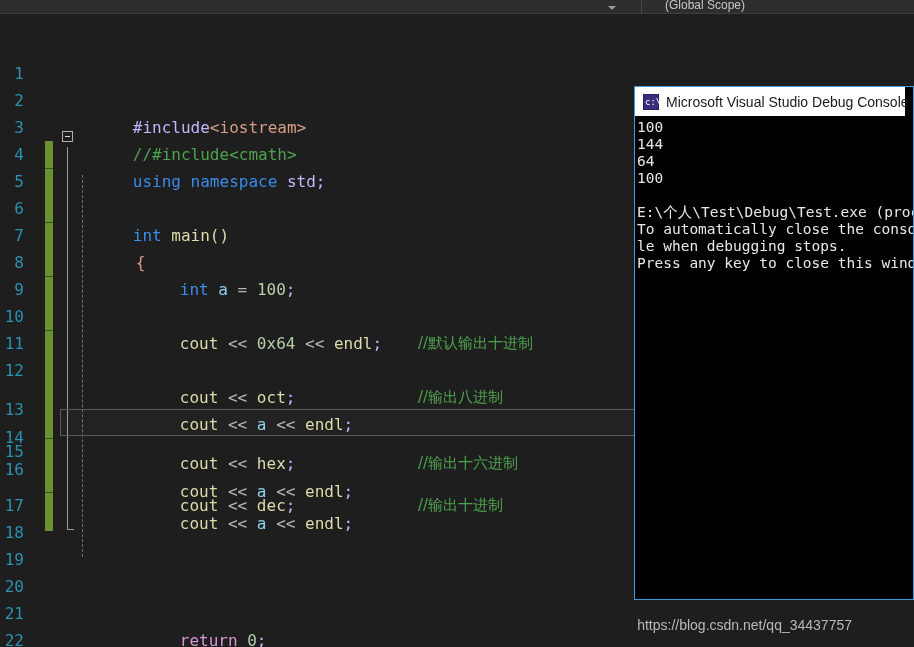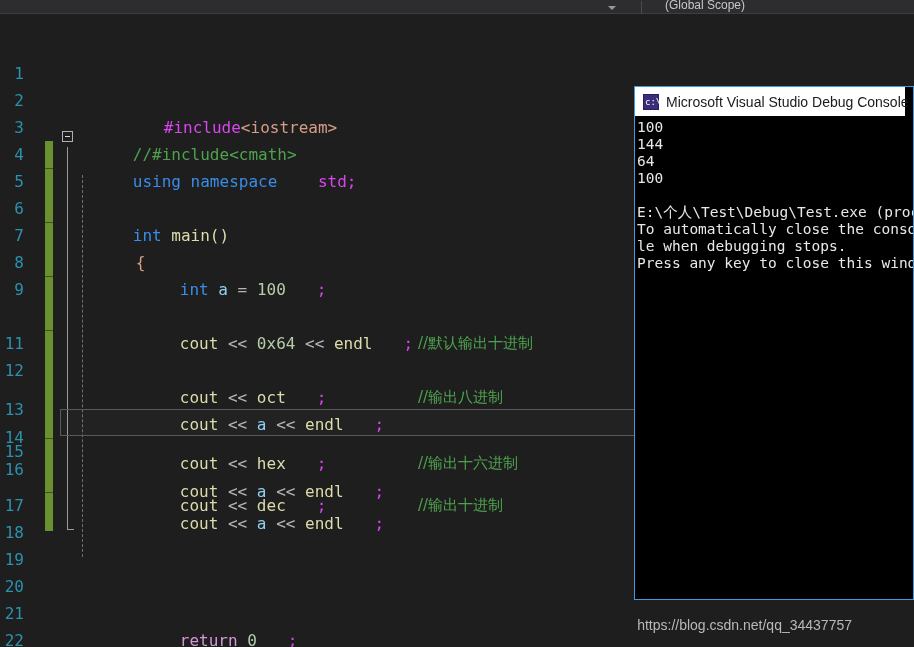--- a/index.html
+++ b/index.html
@@ -141,21 +141,21 @@
 
   .code-text {
     position: absolute;
     left: 75px;
     font-family: "DejaVu Sans Mono", monospace;
     font-size: 16px;
     white-space: pre;
   }
 
   
-  .t-plain    { color: #d946ef; margin-left: 31px; }
+  .t-plain    { color: #c4b5fd; }
   .t-keyword  { color: #3a8ce8; }
   .t-string   { color: #d69d85; }
   .t-comment  { color: #4ea24e; }
   .t-func     { color: #dcdcaa; }
   .t-num      { color: #b5cea8; }
   .t-var      { color: #8fd0f0; }
   .t-ctrl     { color: #d696d6; }
   .t-op       { color: #b4b4b4; }
 
   .cn { font-family: "DejaVu Sans", sans-serif; font-size: 15px; }
@@ -328,20 +328,23 @@
   </div>
 
   <div class="code-line" style="top:234px;">
     <span class="lineno">9</span>
     <span class="code-text" style="left:122px;">
       <span class="t-func">cout</span><span class="t-op"> &lt;&lt; </span><span class="t-num">0x64</span><span class="t-op"> &lt;&lt; </span><span class="t-func">endl</span><span class="t-plain">;</span>
     </span>
     <span class="code-text cn t-comment" style="left:418px;">//默认输出十进制</span>
   </div>
 
+  <div class="code-line" style="top:261px;">
+    <span class="lineno">10</span>
+  </div>
 
   <div class="code-line" style="top:288px;">
     <span class="lineno">11</span>
     <span class="code-text" style="left:122px;">
       <span class="t-func">cout</span><span class="t-op"> &lt;&lt; </span><span class="t-func">oct</span><span class="t-plain">;</span>
     </span>
     <span class="code-text cn t-comment" style="left:418px;">//输出八进制</span>
   </div>
 
   <div class="code-line" style="top:315px;">

